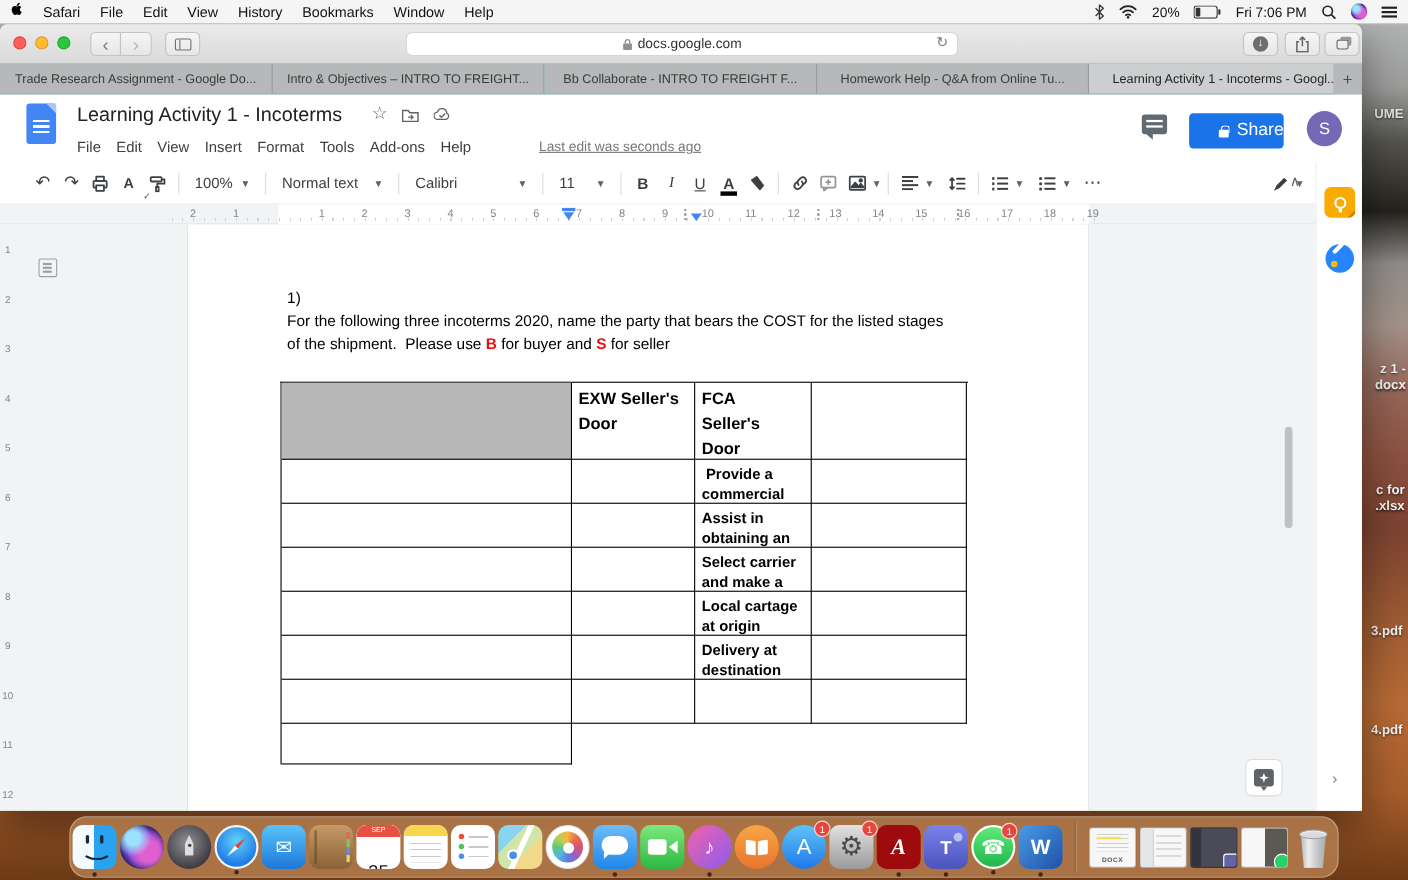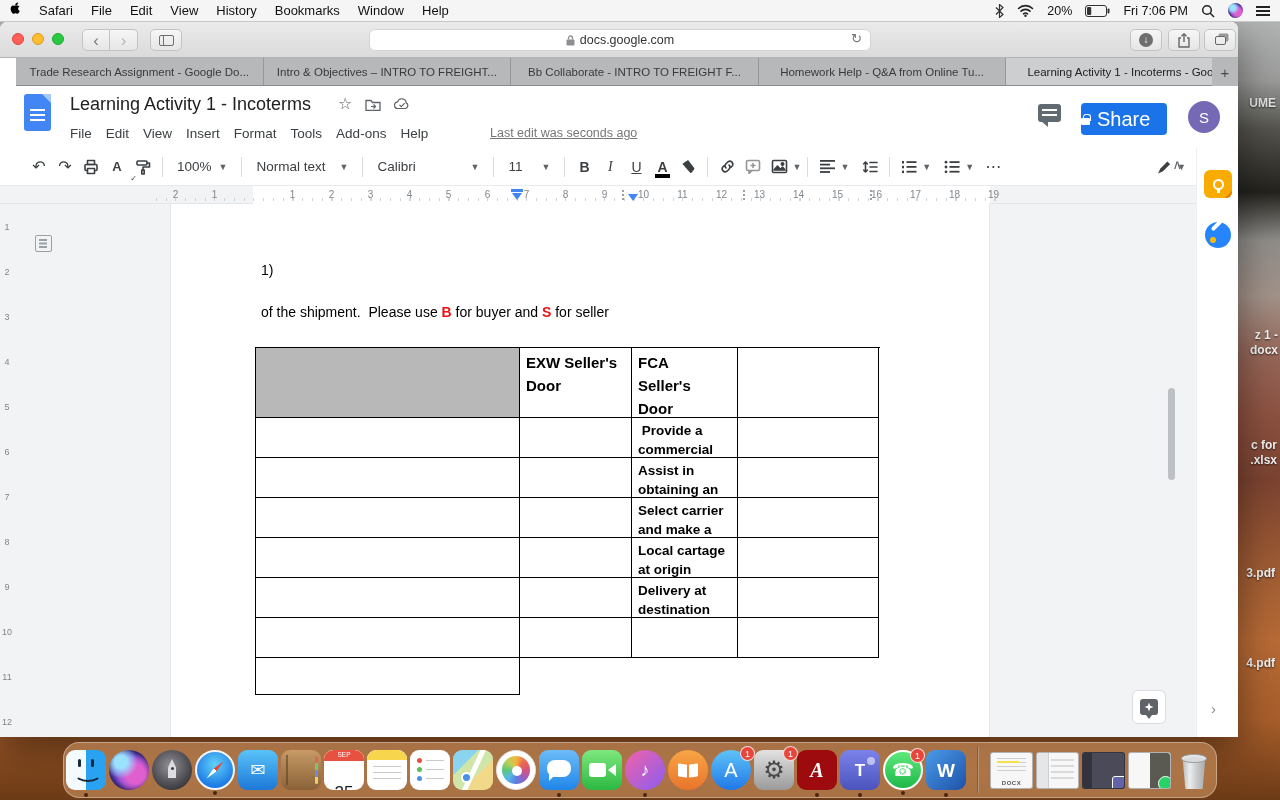--- a/index.html
+++ b/index.html
@@ -60,21 +60,21 @@
   .chrome-btn{position:absolute;top:7px;width:32px;height:22px;border-radius:5px;background:linear-gradient(#f6f6f6,#e6e6e6);
     border:1px solid #c3c3c3;display:flex;align-items:center;justify-content:center}
   .cb-dl{left:1130px}
   .dl-circle{width:14px;height:14px;border-radius:50%;background:#6e6e6e;color:#fff;font-size:10px;
     display:flex;align-items:center;justify-content:center;line-height:1}
   .cb-share{left:1168px}
   .cb-tabs{left:1204px}
   .tabs-ico{width:11px;height:9px;border:1.5px solid #666;border-radius:2px;box-shadow:3px -3px 0 -0.5px #9a9a9a}
 
   
-  .tabbar{position:absolute;left:16px;top:36px;width:100%;height:28px;display:flex;background:#5eead4;border-bottom:1px solid #8a8c8e}
+  .tabbar{position:absolute;left:0;top:36px;width:100%;height:28px;display:flex;background:#5eead4;border-bottom:1px solid #8a8c8e}
   .tab{flex:1;min-width:0;background:#b6b8b9;border-right:1px solid #959799;font-size:11.5px;color:#3a3a3a;
     display:flex;align-items:center;justify-content:center;padding:0 12px;white-space:nowrap;overflow:hidden;text-overflow:ellipsis}
   .tab.active{background:#cdcecf;color:#222}
   .newtab{flex:none;width:26px;display:flex;align-items:center;justify-content:center;background:#b6b8b9;
     color:#4a4a4a;font-size:15px}
 
   
   .dheader{position:absolute;left:0;top:64px;width:100%;height:62px;background:#fff}
   .docs-logo{position:absolute;left:24px;top:8px;width:27px;height:37px;background:#4285f4;border-radius:3px}
   .docs-logo::before{content:"";position:absolute;right:0;top:0;border-style:solid;border-width:0 9px 9px 0;
@@ -85,21 +85,21 @@
   .dh-icons{position:absolute;left:338px;top:10px;display:flex;gap:13px;align-items:center;color:#5f6368}
   .star-g{font-size:16px;line-height:1}
   .dmenus{position:absolute;left:70px;top:38px;display:flex;font-size:13.5px;color:#3c4043}
   .dmenu{padding:2px 8px 2px 0;margin-right:6px}
   .lastedit{position:absolute;left:490px;top:40px;font-size:12.5px;color:#777;text-decoration:underline}
   .comment-ic{position:absolute;left:1038px;top:18px;width:23px;height:18px;background:#606a70;border-radius:3px}
   .comment-ic::before{content:"";position:absolute;left:4px;top:5px;width:15px;height:2px;background:#fff;box-shadow:0 5px 0 #fff}
   .comment-ic::after{content:"";position:absolute;left:3px;bottom:-5px;border-style:solid;border-width:6px 0 0 7px;
     border-color:#606a70 transparent transparent transparent}
   .share-btn{position:absolute;left:1081px;top:17px;width:86px;height:32px;background:#1a73e8;border-radius:4px;
-    display:flex;align-items:center;justify-content:flex-start;gap:7px;color:#fff;font-size:20px}
+    display:flex;align-items:center;justify-content:flex-end;gap:7px;color:#fff;font-size:16px}
   .share-lock{width:9px;height:11px;position:relative}
   .share-lock::before{content:"";position:absolute;left:1.5px;top:0;width:6px;height:6px;border:1.5px solid #fff;
     border-bottom:none;border-radius:3px 3px 0 0}
   .share-lock::after{content:"";position:absolute;left:0;top:4px;width:9px;height:7px;background:#fff;border-radius:1px}
   .avatar{position:absolute;left:1188px;top:15px;width:32px;height:32px;border-radius:50%;background:#7569b5;
     color:#fff;font-size:15px;display:flex;align-items:center;justify-content:center}
 
   
   .dtoolbar{position:absolute;left:0;top:126px;width:100%;height:38px;background:#fff;display:flex;align-items:center;
     padding-left:26px;color:#3c4043;font-size:14px;border-bottom:1px solid #e8eaed}
@@ -625,21 +625,21 @@
         <span>7</span>
         <span>8</span>
         <span>9</span>
         <span>10</span>
         <span>11</span>
         <span>12</span>
       </div>
     <div class="outline-ic"></div>
 
     <div class="page">
-      <div class="para"><span>1)</span><br><br><span>of the shipment.  Please use </span><span class="redL">B</span><span> for buyer and </span><span class="redL">S</span><span> for seller</span></div>
+      <div class="para"><span>1)</span><br><span>For the following three incoterms 2020, name the party that bears the COST for the listed stages</span><br><span>of the shipment.  Please use </span><span class="redL">B</span><span> for buyer and </span><span class="redL">S</span><span> for seller</span></div>
 
       <div class="dtable">
         <div class="tc hc hc0"></div>
         <div class="tc hc">EXW Seller's
 Door</div>
         <div class="tc hc">FCA
 Seller's
 Door</div>
 
           <div class="tc"></div>

